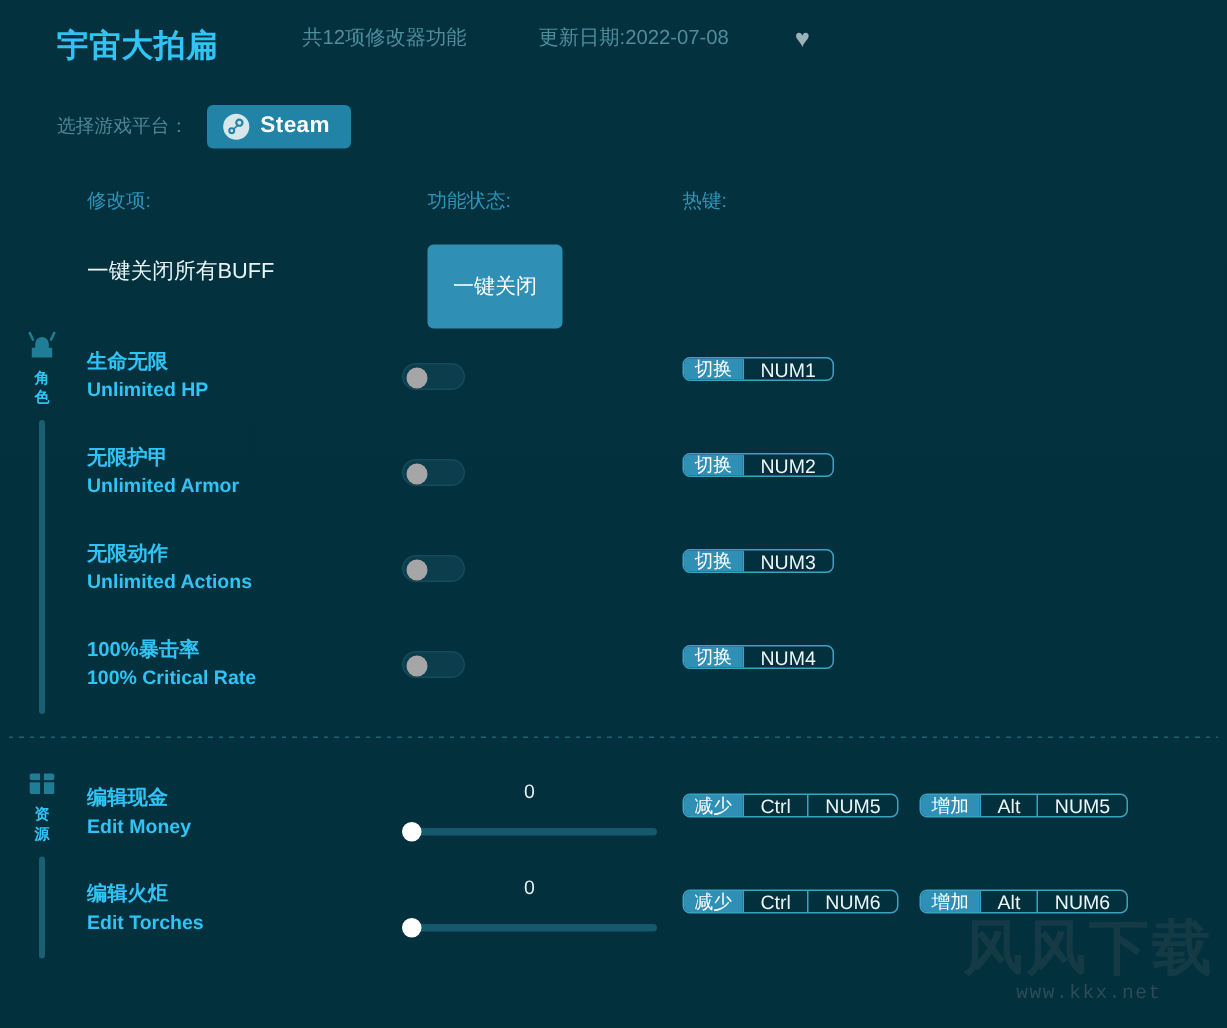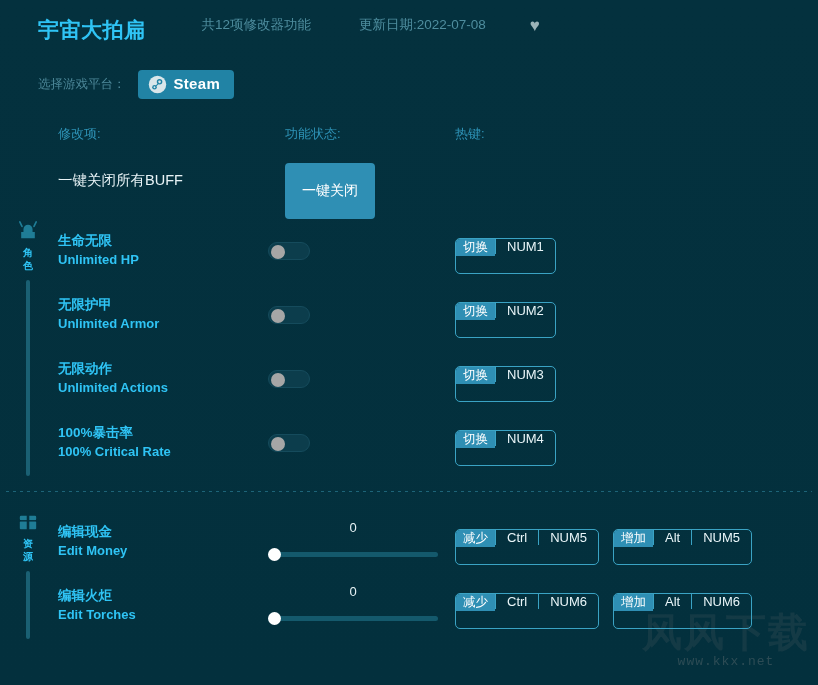--- a/index.html
+++ b/index.html
@@ -161,24 +161,24 @@
   }
   .slider-knob {
     position: absolute; left: 0; top: 50%;
     width: 13px; height: 13px; margin-top: -6.5px;
     border-radius: 50%; background: #ffffff;
   }
 
   
   .keys { position: absolute; left: 455px; top: 17px; display: flex; gap: 14px; }
   .keygrp {
-    display: inline-flex; align-items: flex-start;
+    display: inline-flex; align-items: center;
     border: 1px solid #3aa3c4; border-radius: 5px;
     overflow: hidden; background: transparent; cursor: pointer;
-    height: 36px;
+    height: 16px;
   }
   .kg-act {
     background: #2f8fb4; color: #ffffff;
     font-size: 12.5px; padding: 0 7px;
     display: flex; align-items: center; white-space: nowrap;
   }
   .kg-key {
     color: #eaf6f9; font-size: 13px; padding: 0 11px;
     display: flex; align-items: center; white-space: nowrap;
     border-left: 1px solid #3aa3c4;

